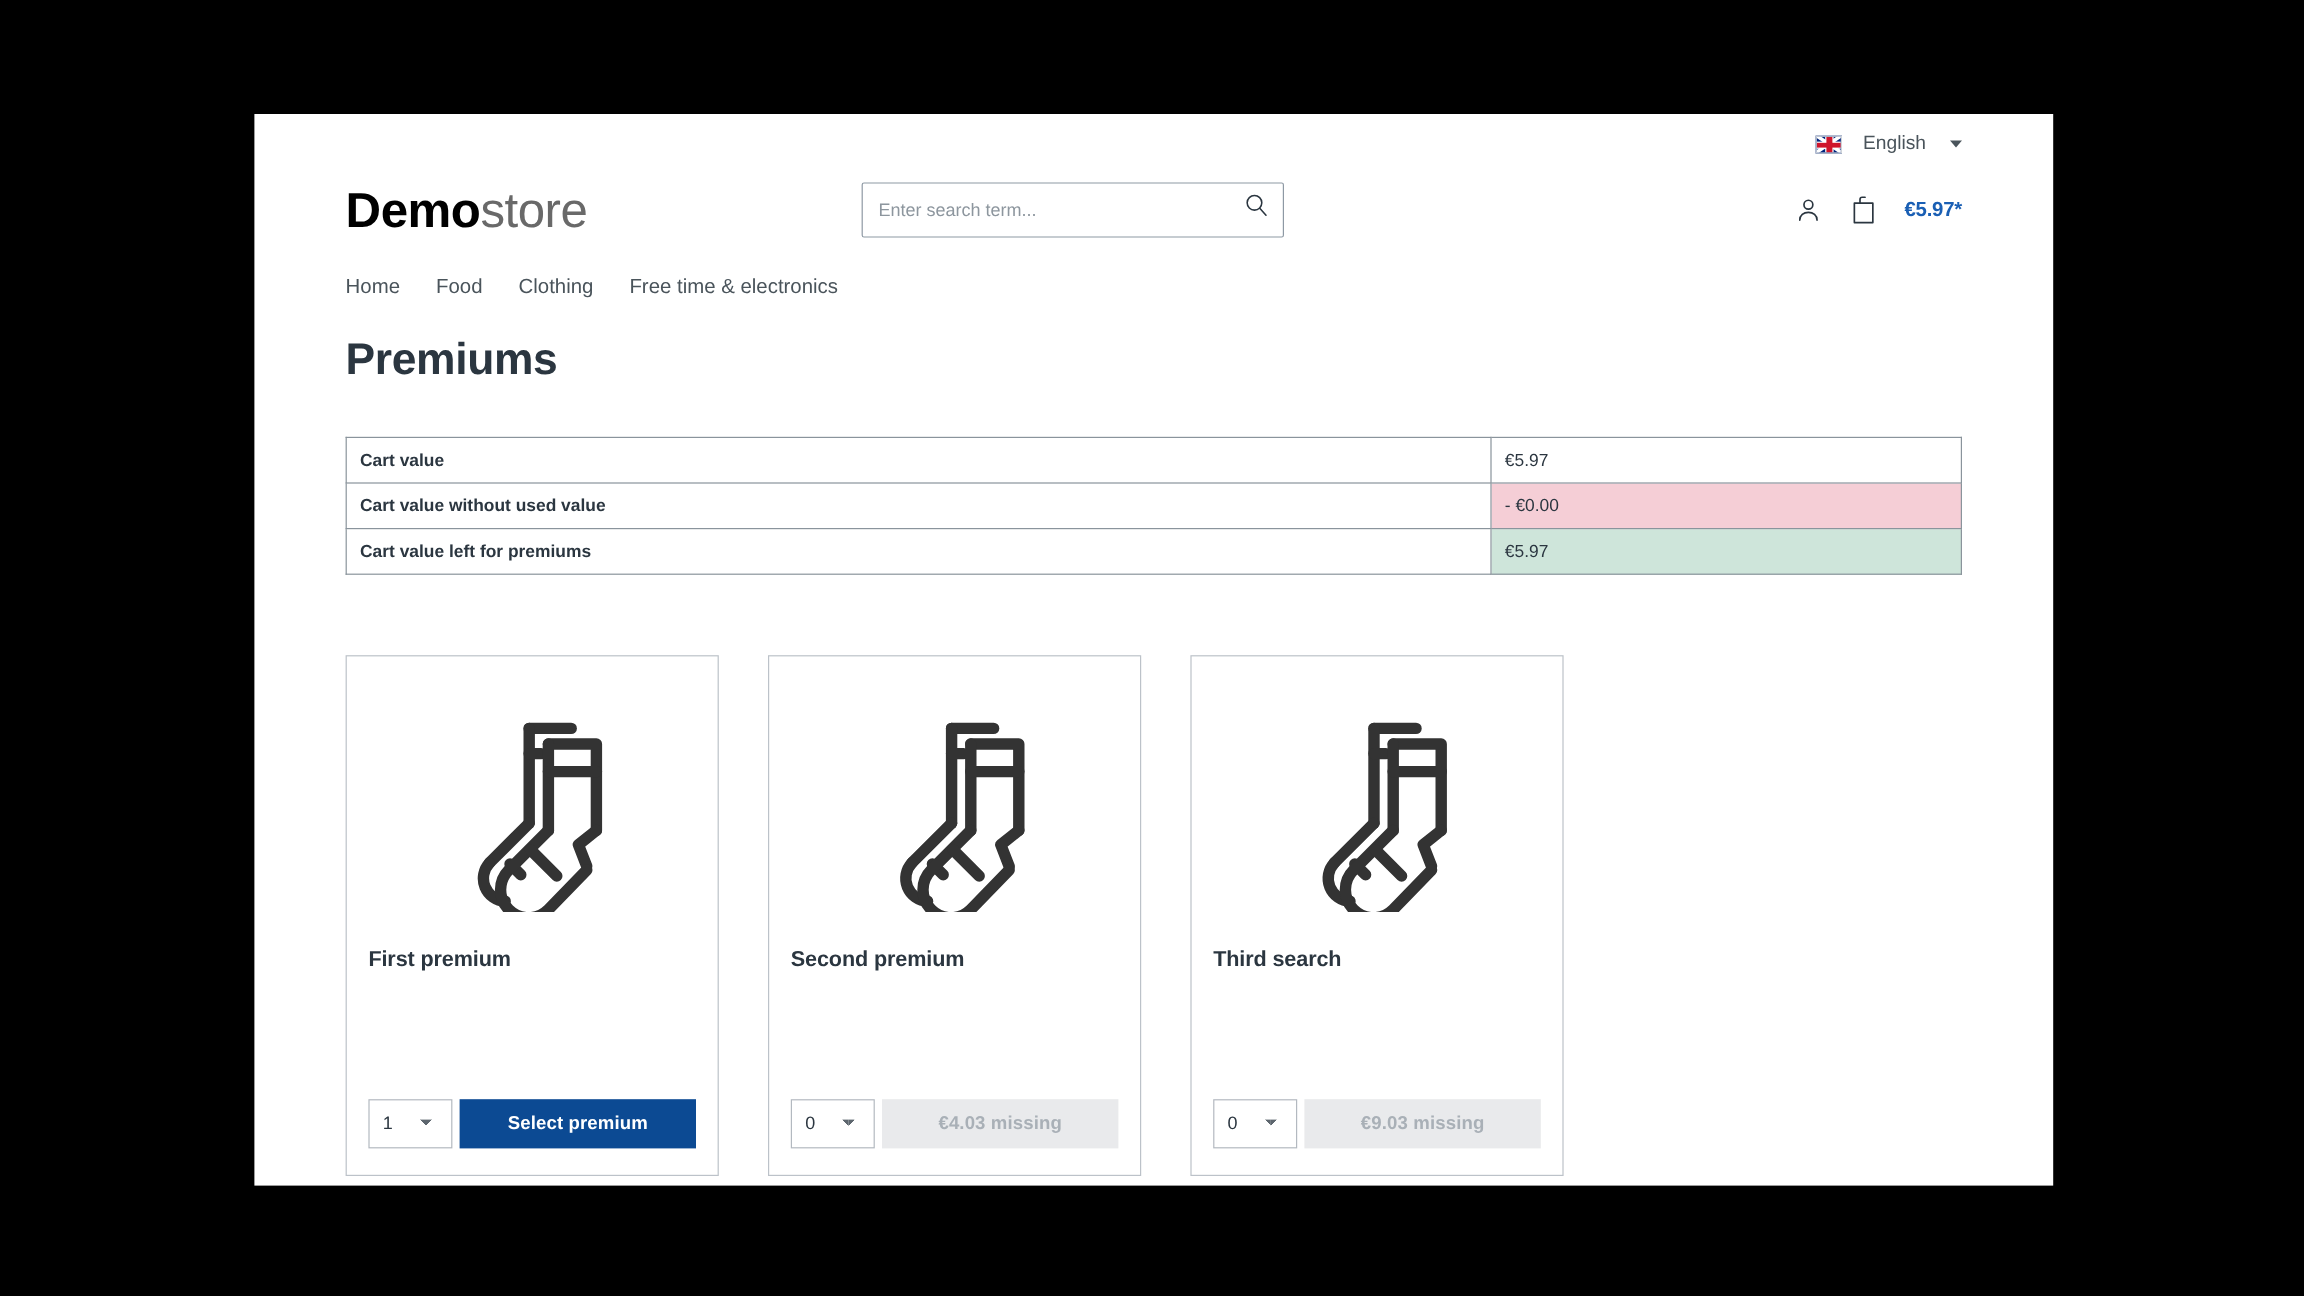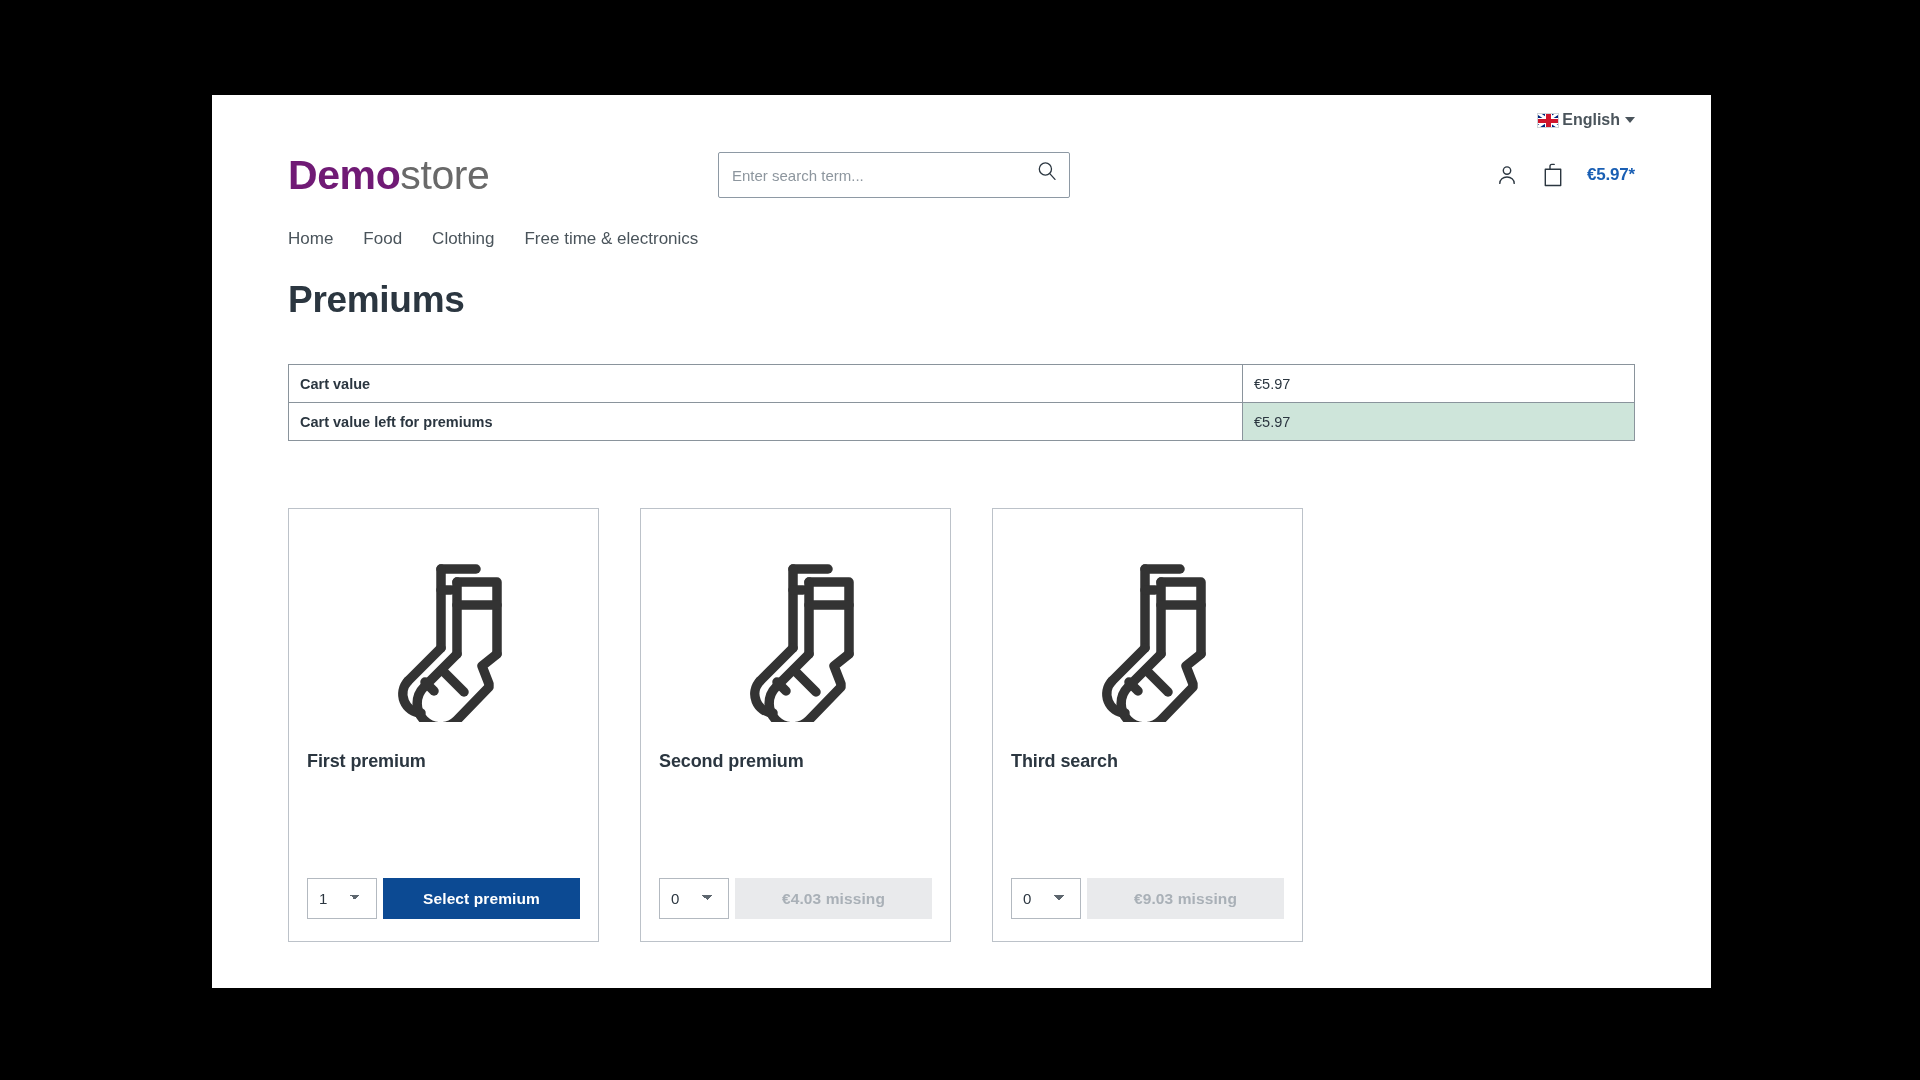--- a/index.html
+++ b/index.html
@@ -37,27 +37,26 @@
   .utility-bar {
     height: 44px;
     display: flex;
     align-items: center;
     justify-content: flex-end;
     padding: 0 76px 0 0;
   }
   .lang-select {
     display: flex;
     align-items: center;
-    gap: 3px;
+    gap: 18px;
     font-size: 16px;
     color: #4a545b;
     cursor: pointer;
     line-height: 1;
     padding-top: 6px;
-    font-weight: bold;
   }
   .flag-uk {
     width: 22px;
     height: 15px;
     display: inline-block;
     position: relative;
     background: #00247d;
     overflow: hidden;
     border: 1px solid #cfd4d8;
     flex: 0 0 auto;
@@ -115,21 +114,21 @@
     height: 72px;
   }
   .logo {
     font-size: 41px;
     letter-spacing: -0.4px;
     white-space: nowrap;
     line-height: 1;
     flex: 0 0 auto;
     width: 430px;
   }
-  .logo-bold { font-weight: 700; color: #701a75; }
+  .logo-bold { font-weight: 700; color: #000000; }
   .logo-light { font-weight: 400; color: #696969; }
 
   .search-wrap {
     position: relative;
     width: 352px;
     flex: 0 0 auto;
   }
   .search-input {
     width: 100%;
     height: 46px;
@@ -375,20 +374,24 @@
     </nav>
 
     <div class="content">
       <h1 class="page-title">Premiums</h1>
 
       <table class="cart-table">
         <tbody>
           <tr>
             <td class="label-cell">Cart value</td>
             <td class="value-cell">€5.97</td>
+          </tr>
+          <tr>
+            <td class="label-cell">Cart value without used value</td>
+            <td class="value-cell value-neg">- €0.00</td>
           </tr>
           <tr>
             <td class="label-cell">Cart value left for premiums</td>
             <td class="value-cell value-pos">€5.97</td>
           </tr>
         </tbody>
       </table>
 
       <div class="cards-row">
 

